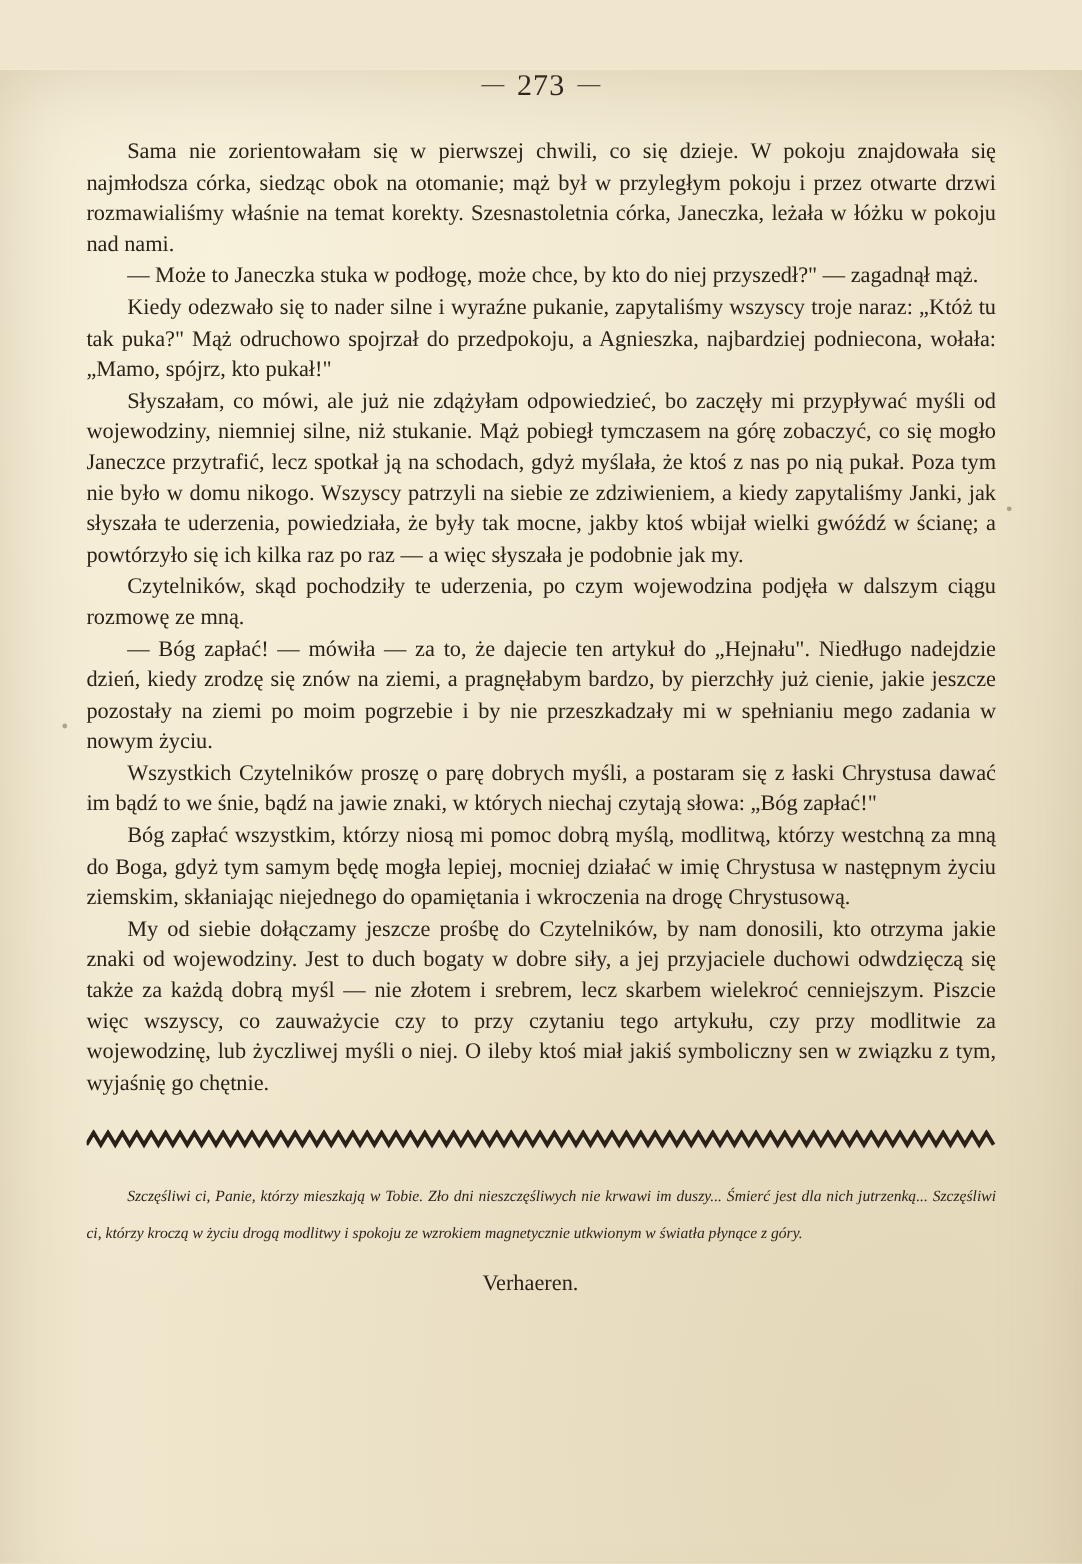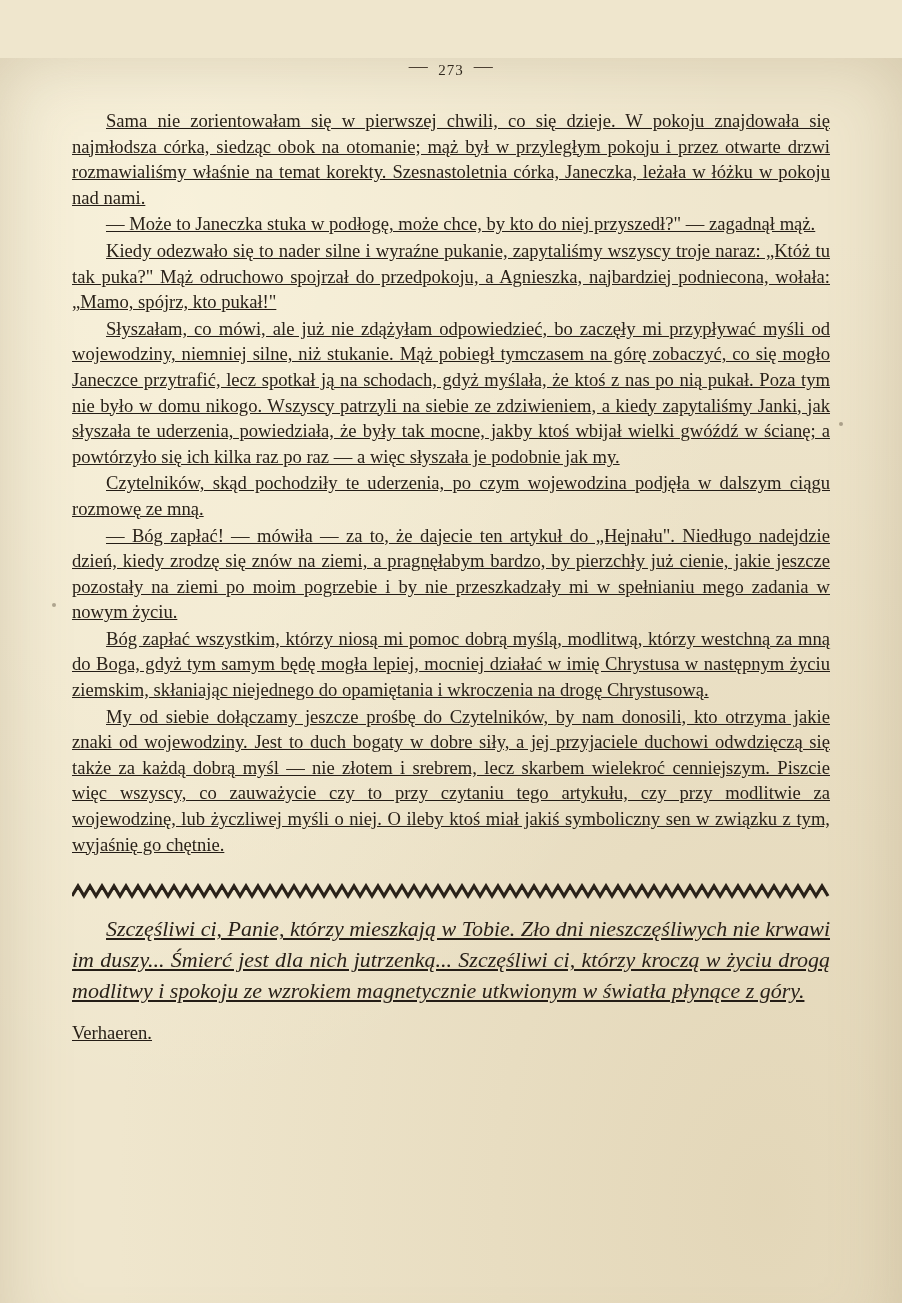--- a/index.html
+++ b/index.html
@@ -32,28 +32,27 @@
     letter-spacing: 0.5px;
   }
   .page-number-line .dash {
     display: inline-block;
     color: #3a3027;
     padding: 0 10px;
     position: relative;
     top: -3px;
   }
   .page-number-line .num {
-    font-size: 15px;
+    font-size: 25px;
     font-weight: normal;
     letter-spacing: 1px;
   }
   .content {
     margin: 28px 72px 0 72px;
     width: 758px;
-    text-decoration: underline;
   }
   p.para {
     margin: 0 0 1px 0;
     font-size: 18.6px;
     line-height: 25.6px;
     text-align: justify;
     text-justify: inter-word;
     text-indent: 34px;
     color: #2a2219;
   }
@@ -63,31 +62,31 @@
   .squiggle {
     margin: 26px 0 0 0;
     height: 18px;
     width: 758px;
     overflow: hidden;
   }
   .squiggle svg {
     display: block;
   }
   .quote {
-    margin-top: 12px;
+    margin-top: 22px;
     font-style: italic;
-    font-size: 22px;
+    font-size: 13px;
     line-height: 31px;
     text-align: justify;
     color: #2a2219;
     text-indent: 34px;
   }
   .signature {
     margin-top: 16px;
-    text-align: left;
+    text-align: center;
     font-size: 18.6px;
     padding-right: 18px;
     color: #2a2219;
   }
   .speck {
     position: absolute;
     background: #6b604b;
     opacity: 0.5;
     border-radius: 50%;
   }
@@ -109,20 +108,21 @@
     <span class="dash">—</span><span class="num">273</span><span class="dash">—</span>
   </div>
 
   <div class="content">
     <p class="para">Sama nie zorientowałam się w pierwszej chwili, co się dzieje. W pokoju znajdowała się najmłodsza córka, siedząc obok na otomanie; mąż był w przyległym pokoju i przez otwarte drzwi rozmawialiśmy właśnie na temat korekty. Szesnastoletnia córka, Janeczka, leżała w łóżku w pokoju nad nami.</p>
     <p class="para dashstart">— Może to Janeczka stuka w podłogę, może chce, by kto do niej przyszedł?" — zagadnął mąż.</p>
     <p class="para">Kiedy odezwało się to nader silne i wyraźne pukanie, zapytaliśmy wszyscy troje naraz: „Któż tu tak puka?" Mąż odruchowo spojrzał do przedpokoju, a Agnieszka, najbardziej podniecona, wołała: „Mamo, spójrz, kto pukał!"</p>
     <p class="para">Słyszałam, co mówi, ale już nie zdążyłam odpowiedzieć, bo zaczęły mi przypływać myśli od wojewodziny, niemniej silne, niż stukanie. Mąż pobiegł tymczasem na górę zobaczyć, co się mogło Janeczce przytrafić, lecz spotkał ją na schodach, gdyż myślała, że ktoś z nas po nią pukał. Poza tym nie było w domu nikogo. Wszyscy patrzyli na siebie ze zdziwieniem, a kiedy zapytaliśmy Janki, jak słyszała te uderzenia, powiedziała, że były tak mocne, jakby ktoś wbijał wielki gwóźdź w ścianę; a powtórzyło się ich kilka raz po raz — a więc słyszała je podobnie jak my.</p>
     <p class="para">Czytelników, skąd pochodziły te uderzenia, po czym wojewodzina podjęła w dalszym ciągu rozmowę ze mną.</p>
     <p class="para dashstart">— Bóg zapłać! — mówiła — za to, że dajecie ten artykuł do „Hejnału". Niedługo nadejdzie dzień, kiedy zrodzę się znów na ziemi, a pragnęłabym bardzo, by pierzchły już cienie, jakie jeszcze pozostały na ziemi po moim pogrzebie i by nie przeszkadzały mi w spełnianiu mego zadania w nowym życiu.</p>
+    <p class="para">Wszystkich Czytelników proszę o parę dobrych myśli, a postaram się z łaski Chrystusa dawać im bądź to we śnie, bądź na jawie znaki, w których niechaj czytają słowa: „Bóg zapłać!"</p>
     <p class="para">Bóg zapłać wszystkim, którzy niosą mi pomoc dobrą myślą, modlitwą, którzy westchną za mną do Boga, gdyż tym samym będę mogła lepiej, mocniej działać w imię Chrystusa w następnym życiu ziemskim, skłaniając niejednego do opamiętania i wkroczenia na drogę Chrystusową.</p>
     <p class="para">My od siebie dołączamy jeszcze prośbę do Czytelników, by nam donosili, kto otrzyma jakie znaki od wojewodziny. Jest to duch bogaty w dobre siły, a jej przyjaciele duchowi odwdzięczą się także za każdą dobrą myśl — nie złotem i srebrem, lecz skarbem wielekroć cenniejszym. Piszcie więc wszyscy, co zauważycie czy to przy czytaniu tego artykułu, czy przy modlitwie za wojewodzinę, lub życzliwej myśli o niej. O ileby ktoś miał jakiś symboliczny sen w związku z tym, wyjaśnię go chętnie.</p>
 
     <div class="squiggle">
       <svg width="758" height="18" viewBox="0 0 758 18" xmlns="http://www.w3.org/2000/svg">
         <polyline points="0,13 6,3 12,13 18,3 24,13 30,3 36,13 42,3 48,13 54,3 60,13 66,3 72,13 78,3 84,13 90,3 96,13 102,3 108,13 114,3 120,13 126,3 132,13 138,3 144,13 150,3 156,13 162,3 168,13 174,3 180,13 186,3 192,13 198,3 204,13 210,3 216,13 222,3 228,13 234,3 240,13 246,3 252,13 258,3 264,13 270,3 276,13 282,3 288,13 294,3 300,13 306,3 312,13 318,3 324,13 330,3 336,13 342,3 348,13 354,3 360,13 366,3 372,13 378,3 384,13 390,3 396,13 402,3 408,13 414,3 420,13 426,3 432,13 438,3 444,13 450,3 456,13 462,3 468,13 474,3 480,13 486,3 492,13 498,3 504,13 510,3 516,13 522,3 528,13 534,3 540,13 546,3 552,13 558,3 564,13 570,3 576,13 582,3 588,13 594,3 600,13 606,3 612,13 618,3 624,13 630,3 636,13 642,3 648,13 654,3 660,13 666,3 672,13 678,3 684,13 690,3 696,13 702,3 708,13 714,3 720,13 726,3 732,13 738,3 744,13 750,3 756,13" fill="none" stroke="#2a2219" stroke-width="3.2" stroke-linejoin="miter"></polyline>
       </svg>
     </div>
 
     <div class="quote">Szczęśliwi ci, Panie, którzy mieszkają w Tobie. Zło dni nieszczęśliwych nie krwawi im duszy... Śmierć jest dla nich jutrzenką... Szczęśliwi ci, którzy kroczą w życiu drogą modlitwy i spokoju ze wzrokiem magnetycznie utkwionym w światła płynące z góry.</div>

